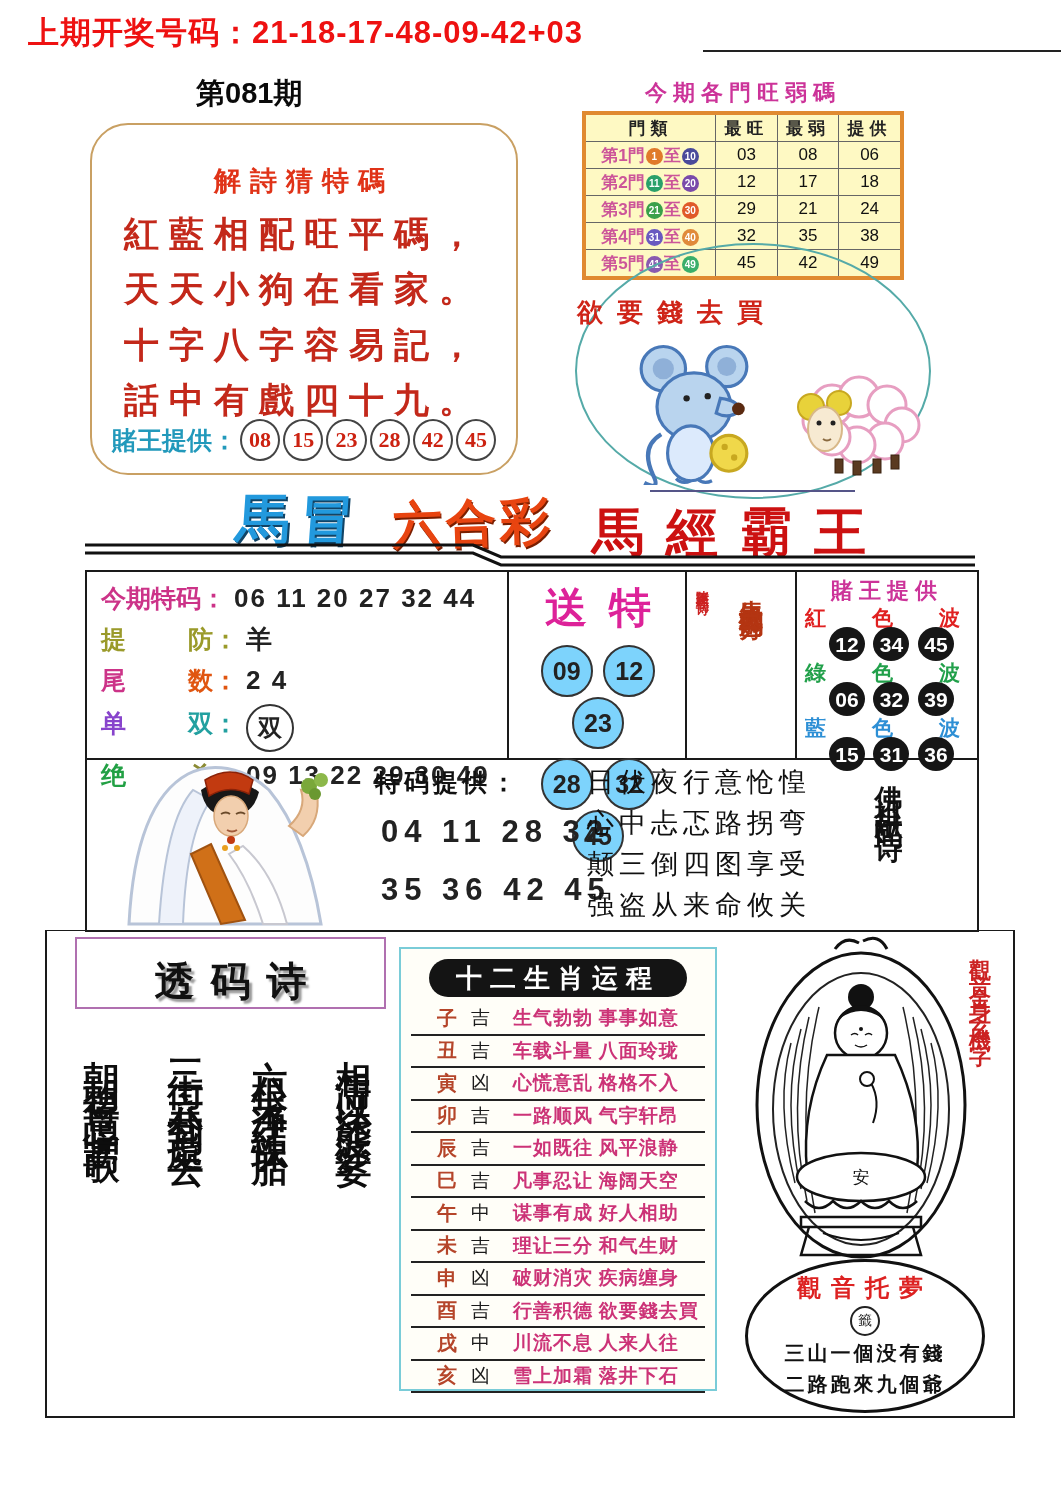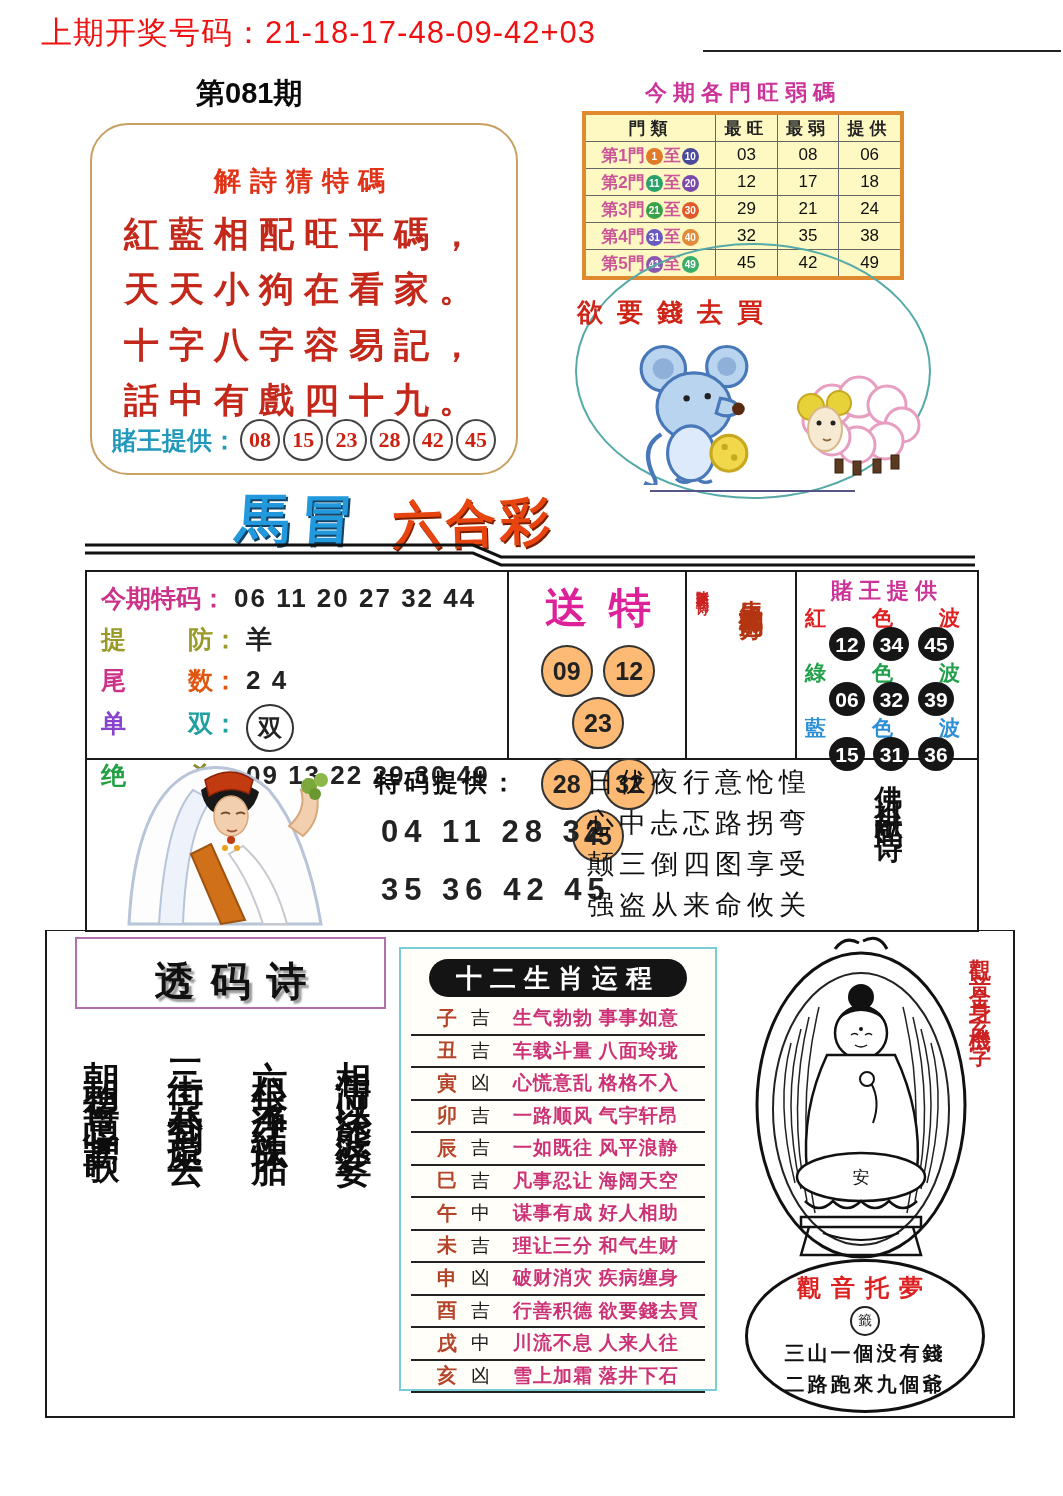--- a/index.html
+++ b/index.html
@@ -2,21 +2,21 @@
 <html><head>
 <meta charset="utf-8">
 <style>
   html,body{margin:0;padding:0;background:#fff;}
   .page{position:relative;width:1063px;height:1496px;background:#fff;overflow:hidden;
         font-family:"Liberation Sans","DejaVu Sans",sans-serif;color:#111;}
   .abs{position:absolute;}
   .serif{font-family:"Liberation Serif","DejaVu Serif",serif;}
 
   
-  .prev-draw{left:28px;top:12px;font-size:31px;font-weight:normal;color:#ee1111;letter-spacing:1px;margin-left:13px;}
+  .prev-draw{left:28px;top:12px;font-size:31px;font-weight:bold;color:#ee1111;letter-spacing:1px;}
   .top-rule{left:703px;top:50px;width:358px;border-top:2px solid #222;}
   .issue{left:196px;top:74px;font-size:29px;font-weight:bold;color:#0a0a0a;}
 
   
   .fortune{left:583px;top:78px;width:320px;}
   .f-title{text-align:center;color:#cc3399;font-weight:bold;font-size:22px;letter-spacing:6px;margin-bottom:4px;}
   .f-tbl{border-collapse:collapse;width:100%;background:#fef9c3;border:3px solid #e08a30;box-shadow:0 0 0 1px #e08a30;}
   .f-tbl th,.f-tbl td{border:1px solid #666;text-align:center;font-size:17px;height:26px;padding:0 2px;}
   .f-tbl th{font-weight:bold;color:#222;letter-spacing:5px;}
   .gate{color:#cc5599;font-weight:bold;font-size:15px;white-space:nowrap;}
@@ -61,21 +61,21 @@
   .lab{font-size:25px;font-weight:bold;}
   .mag{color:#cc3388;margin-top:44px;}.ol{color:#9a9a2a;}.mag2{color:#cc3388;}.orn{color:#e05510;}
   .pur{color:#8844cc;}.tealc{color:#22a0a0;}.grn{color:#22a044;}.olv2{color:#8a8a33;}
   .gap{margin-left:62px;}
   .val{font-size:26px;font-weight:bold;color:#222;margin-left:8px;letter-spacing:2px;}
   .pcirc{display:inline-flex;width:44px;height:44px;border:2px solid #333;border-radius:50%;margin-left:8px;
          align-items:center;justify-content:center;font-size:24px;font-weight:bold;color:#222;vertical-align:middle;background:#fff;}
   .st-title{margin-top:8px;font-size:42px;font-weight:bold;color:#dd2299;letter-spacing:22px;text-indent:22px;}
   .st-row{margin-top:9px;}
   .scirc{display:inline-flex;width:48px;height:48px;border:2px solid #333;border-radius:50%;margin:0 3px;
-         align-items:center;justify-content:center;font-size:25px;font-weight:bold;color:#222;background:#fdba74;}
+         align-items:center;justify-content:center;font-size:25px;font-weight:bold;color:#222;background:#7dd3fc;}
   .vnote{position:absolute;left:6px;top:8px;writing-mode:vertical-rl;font-size:13px;font-weight:bold;color:#cc2222;height:120px;letter-spacing:2px;}
   .vphrase{position:absolute;left:48px;top:8px;writing-mode:vertical-rl;font-size:24px;font-weight:bold;color:#b43512;height:172px;letter-spacing:3px;}
   .w-title{margin-top:4px;text-align:center;font-size:22px;font-weight:bold;color:#cc3399;letter-spacing:6px;}
   .w-label{font-size:21px;font-weight:bold;letter-spacing:46px;margin-left:8px;white-space:nowrap;line-height:1.1;}
   .w-red{color:#e02020;}.w-green{color:#21a04a;}.w-blue{color:#2d8fd5;}
   .w-balls{margin-left:32px;line-height:1;margin-top:-2px;}
   .ball{display:inline-flex;width:36px;height:34px;background:#161616;border-radius:50%;margin-right:4px;
         align-items:center;justify-content:center;color:#fff;font-size:21px;font-weight:bold;}
   .guanyin{position:absolute;left:6px;top:188px;}
   .tema-label{position:absolute;left:288px;top:194px;font-size:25px;font-weight:bold;color:#111;letter-spacing:4px;}
@@ -225,20 +225,21 @@
           <rect x="76" y="94" width="8" height="14"></rect>
         <rect x="96" y="92" width="8" height="14"></rect>
           <rect x="114" y="88" width="8" height="14"></rect>
       </g>
     </svg>
   </div>
   <div class="abs bubble-chord"></div>
 
   <div class="abs logo-blue serif">馬冒</div>
   <div class="abs logo-mid serif">六合彩</div>
+  <div class="abs logo-right serif">馬經霸王</div>
   <svg class="abs" style="left:85px;top:540px" width="890" height="30" viewBox="0 0 890 30">
     <path d="M0,5 H388 L416,17 H890" fill="none" stroke="#111" stroke-width="3"></path>
     <path d="M0,13 H388 L416,25 H890" fill="none" stroke="#111" stroke-width="3"></path>
   </svg>
 
   <div class="abs main-tbl">
     <div class="row1">
       <div class="cellA">
         <div class="mline"><span class="lab mag">今期特码：</span><span class="val">06 11 20 27 32 44</span></div>
         <div class="mline"><span class="lab ol">提</span><span class="lab ol gap">防：</span><span class="val serif">羊</span></div>

